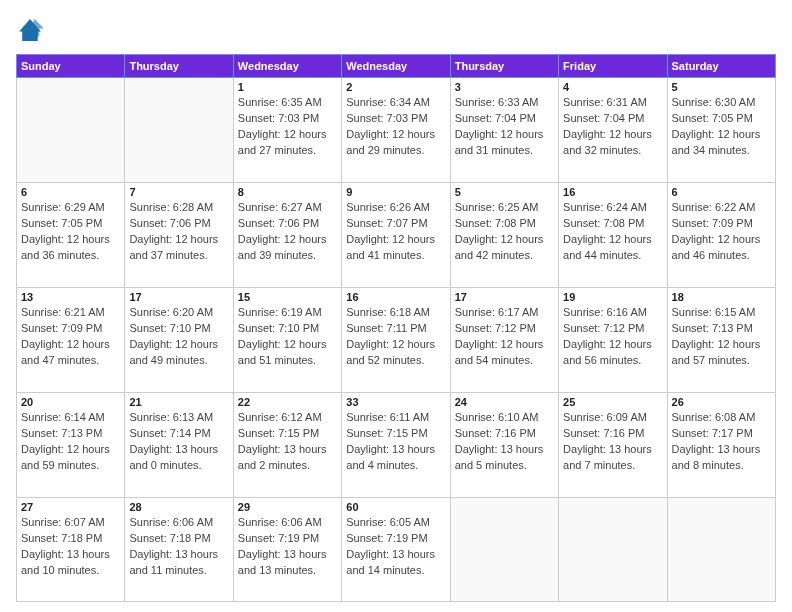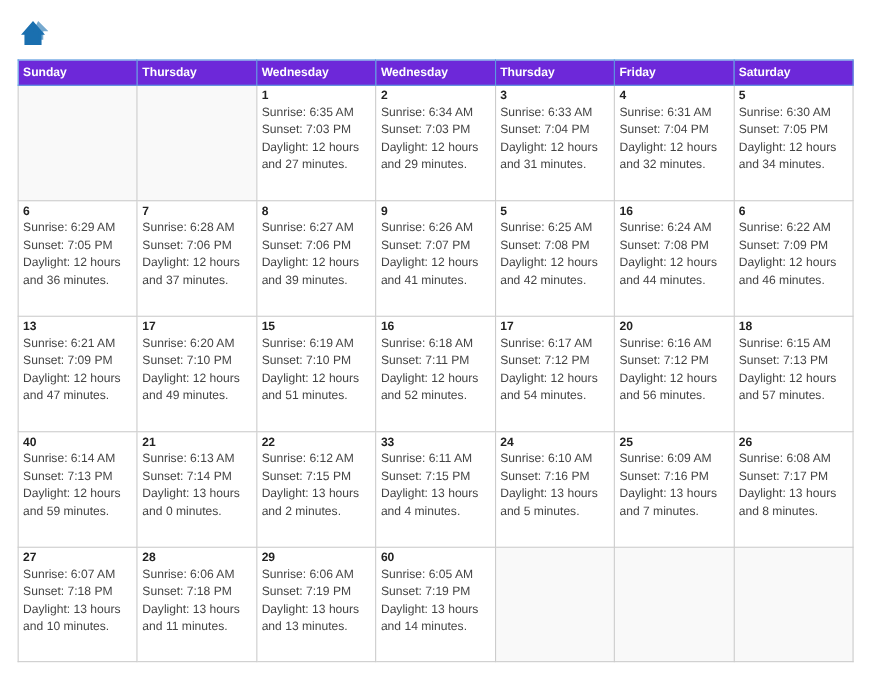--- a/index.html
+++ b/index.html
@@ -200,31 +200,31 @@
           </td>
           <td>
             <span class="day-num">16</span>
             <div class="day-detail">Sunrise: 6:18 AM<br>Sunset: 7:11 PM<br>Daylight: 12 hours<br>and 52 minutes.</div>
           </td>
           <td>
             <span class="day-num">17</span>
             <div class="day-detail">Sunrise: 6:17 AM<br>Sunset: 7:12 PM<br>Daylight: 12 hours<br>and 54 minutes.</div>
           </td>
           <td>
-            <span class="day-num">20</span>
+            <span class="day-num">19</span>
             <div class="day-detail">Sunrise: 6:16 AM<br>Sunset: 7:12 PM<br>Daylight: 12 hours<br>and 56 minutes.</div>
           </td>
           <td>
             <span class="day-num">18</span>
             <div class="day-detail">Sunrise: 6:15 AM<br>Sunset: 7:13 PM<br>Daylight: 12 hours<br>and 57 minutes.</div>
           </td>
         </tr>
         <tr>
           <td>
-            <span class="day-num">40</span>
+            <span class="day-num">20</span>
             <div class="day-detail">Sunrise: 6:14 AM<br>Sunset: 7:13 PM<br>Daylight: 12 hours<br>and 59 minutes.</div>
           </td>
           <td>
             <span class="day-num">21</span>
             <div class="day-detail">Sunrise: 6:13 AM<br>Sunset: 7:14 PM<br>Daylight: 13 hours<br>and 0 minutes.</div>
           </td>
           <td>
             <span class="day-num">22</span>
             <div class="day-detail">Sunrise: 6:12 AM<br>Sunset: 7:15 PM<br>Daylight: 13 hours<br>and 2 minutes.</div>
           </td>

